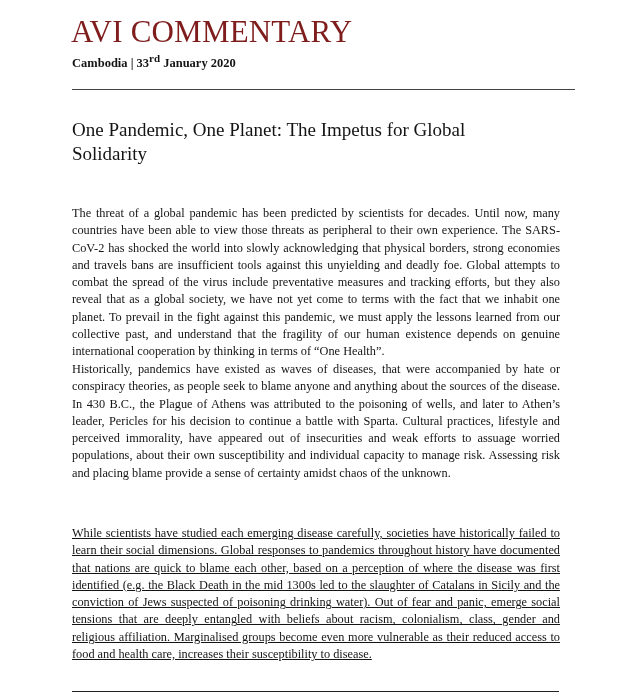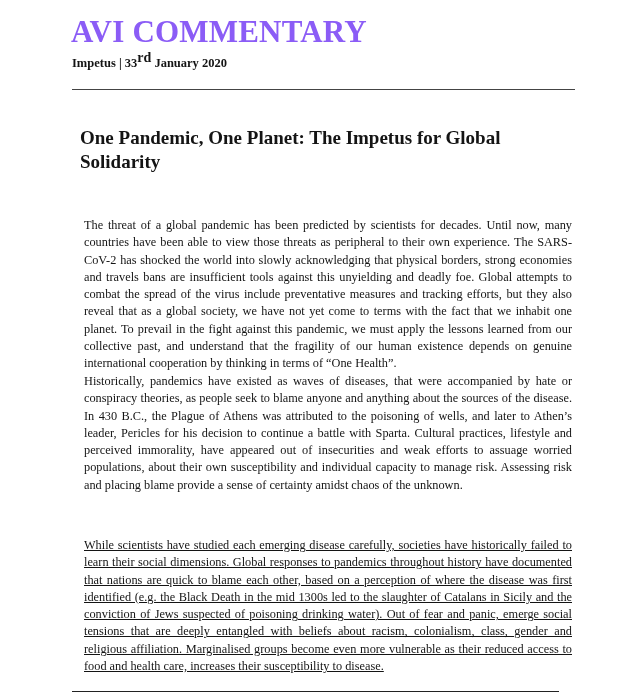--- a/index.html
+++ b/index.html
@@ -5,61 +5,61 @@
     html, body { margin: 0; padding: 0; background: #ffffff; }
     body {
       width: 635px; height: 700px; overflow: hidden; position: relative;
       font-family: "Liberation Serif", "DejaVu Serif", serif;
       color: #141414;
     }
     .page { position: absolute; left: 0; top: 0; width: 635px; height: 700px; }
     .brand {
       position: absolute; left: 71px; top: 14px;
       font-family: "Liberation Serif", serif;
-      font-weight: bold; font-size: 31px; letter-spacing: 0.2px;
-      color: #8b5cf6; line-height: 36px; white-space: nowrap;
+      font-weight: normal; font-size: 31px; letter-spacing: 0.2px;
+      color: #7f1d1d; line-height: 36px; white-space: nowrap;
     }
     .dateline {
       position: absolute; left: 72px; top: 55px;
       font-weight: bold; font-size: 12.5px; line-height: 16px; white-space: nowrap;
     }
-    .dateline sup { font-size: 14px; vertical-align: 5px; line-height: 0; }
+    .dateline sup { font-size: 11px; vertical-align: 5px; line-height: 0; }
     .rule-top {
       position: absolute; left: 72px; top: 89px; width: 503px; height: 0;
       border-top: 1.4px solid #444;
     }
     .article-title {
       position: absolute; left: 72px; top: 118px; width: 470px;
-      font-weight: bold; font-size: 19px; line-height: 24px; margin: 8px;
+      font-weight: normal; font-size: 19px; line-height: 24px; margin: 0;
     }
     .authors {
       position: absolute; left: 72px; top: 175px;
       font-style: italic; font-size: 13.6px; line-height: 18px; white-space: nowrap;
     }
     .body-text {
       position: absolute; left: 72px; width: 488px;
       font-size: 12.3px; line-height: 17.3px; text-align: justify;
-      margin: 12px; hyphens: none;
+      margin: 0; hyphens: none;
     }
     .p1 { top: 205px; }
     .p2 { top: 361px; }
     .p3 { top: 525px; text-decoration: underline; }
     .rule-bottom {
       position: absolute; left: 72px; top: 691px; width: 487px; height: 0;
       border-top: 1.4px solid #222;
     }
   </style>
 </head>
 <body>
 
 <div class="page">
   <div class="brand">AVI COMMENTARY</div>
 
   <div class="dateline">
-    <span>Impetus</span><span> | </span><span>33</span><sup>rd</sup><span> January 2020</span>
+    <span>Cambodia</span><span> | </span><span>33</span><sup>rd</sup><span> January 2020</span>
   </div>
 
   <div class="rule-top"></div>
 
   <h1 class="article-title">One Pandemic, One Planet: The Impetus for Global Solidarity</h1>
 
 
   <p class="body-text p1">The threat of a global pandemic has been predicted by scientists for decades. Until now, many countries have been able to view those threats as peripheral to their own experience. The SARS-CoV-2 has shocked the world into slowly acknowledging that physical borders, strong economies and travels bans are insufficient tools against this unyielding and deadly foe. Global attempts to combat the spread of the virus include preventative measures and tracking efforts, but they also reveal that as a global society, we have not yet come to terms with the fact that we inhabit one planet. To prevail in the fight against this pandemic, we must apply the lessons learned from our collective past, and understand that the fragility of our human existence depends on genuine international cooperation by thinking in terms of “One Health”.</p>
   <p class="body-text p2">Historically, pandemics have existed as waves of diseases, that were accompanied by hate or conspiracy theories, as people seek to blame anyone and anything about the sources of the disease. In 430 B.C., the Plague of Athens was attributed to the poisoning of wells, and later to Athen’s leader, Pericles for his decision to continue a battle with Sparta. Cultural practices, lifestyle and perceived immorality, have appeared out of insecurities and weak efforts to assuage worried populations, about their own susceptibility and individual capacity to manage risk. Assessing risk and placing blame provide a sense of certainty amidst chaos of the unknown.</p>
   <p class="body-text p3">While scientists have studied each emerging disease carefully, societies have historically failed to learn their social dimensions. Global responses to pandemics throughout history have documented that nations are quick to blame each other, based on a perception of where the disease was first identified (e.g. the Black Death in the mid 1300s led to the slaughter of Catalans in Sicily and the conviction of Jews suspected of poisoning drinking water). Out of fear and panic, emerge social tensions that are deeply entangled with beliefs about racism, colonialism, class, gender and religious affiliation. Marginalised groups become even more vulnerable as their reduced access to food and health care, increases their susceptibility to disease.</p>

